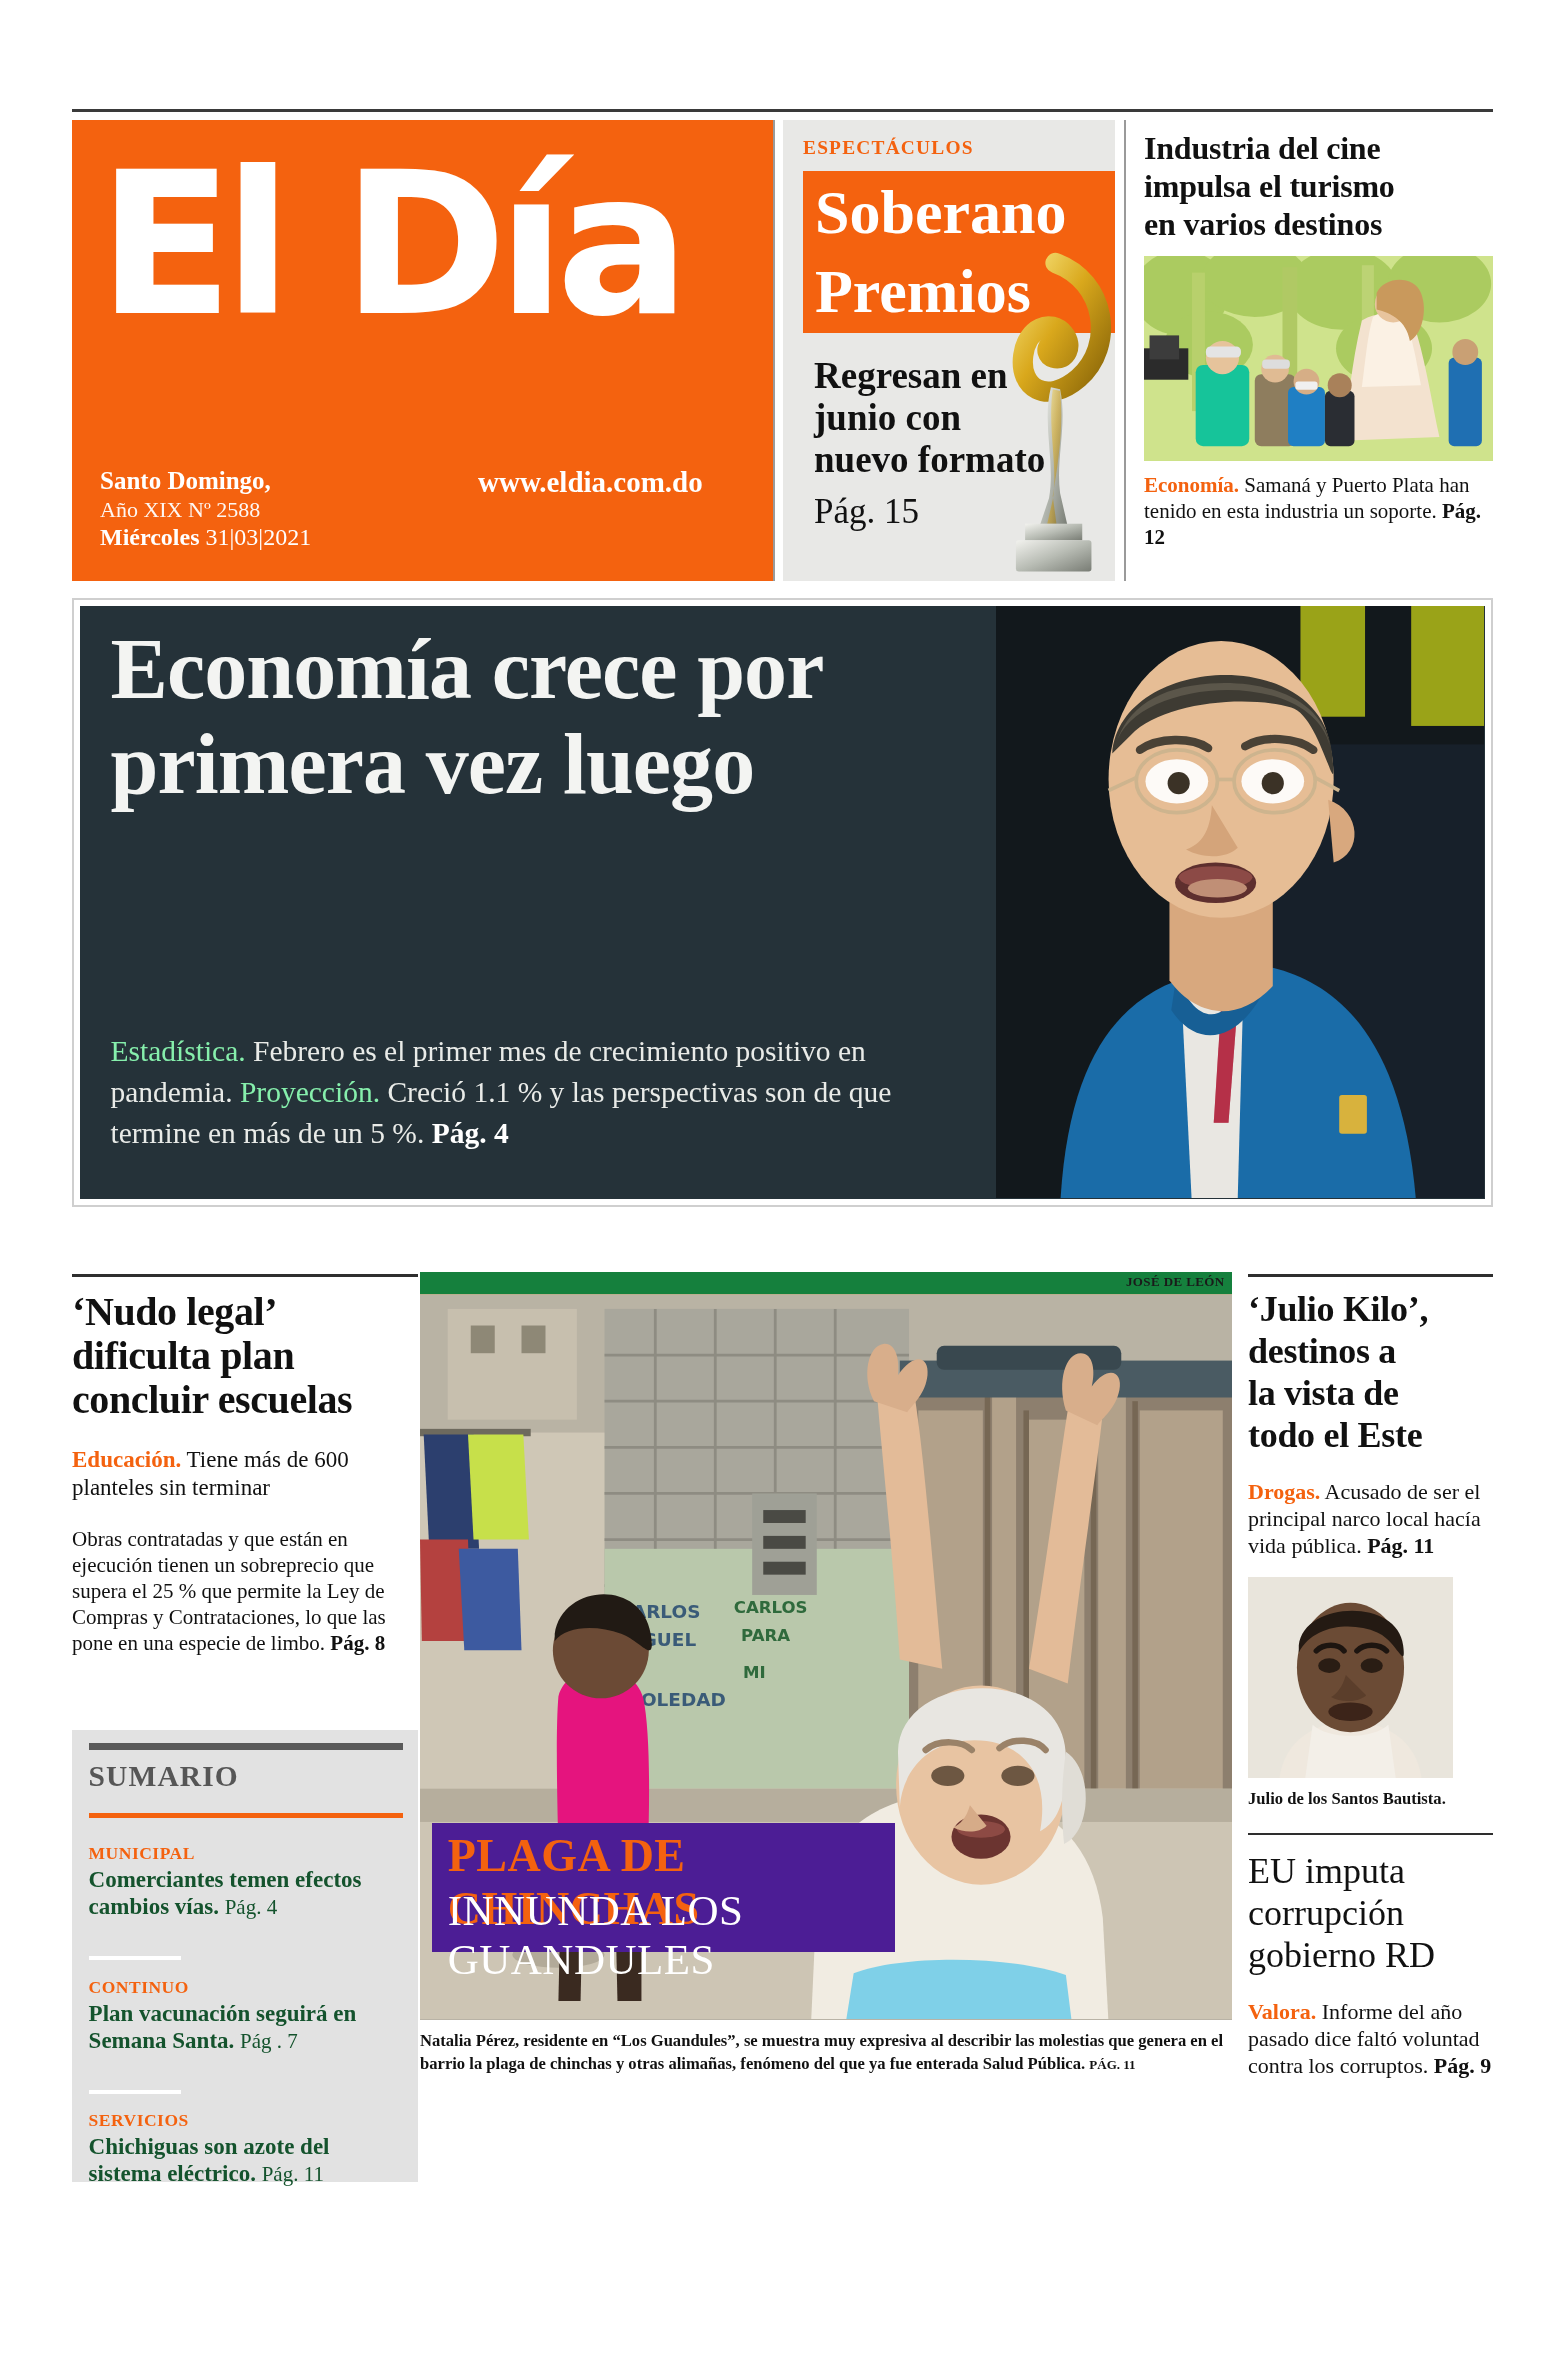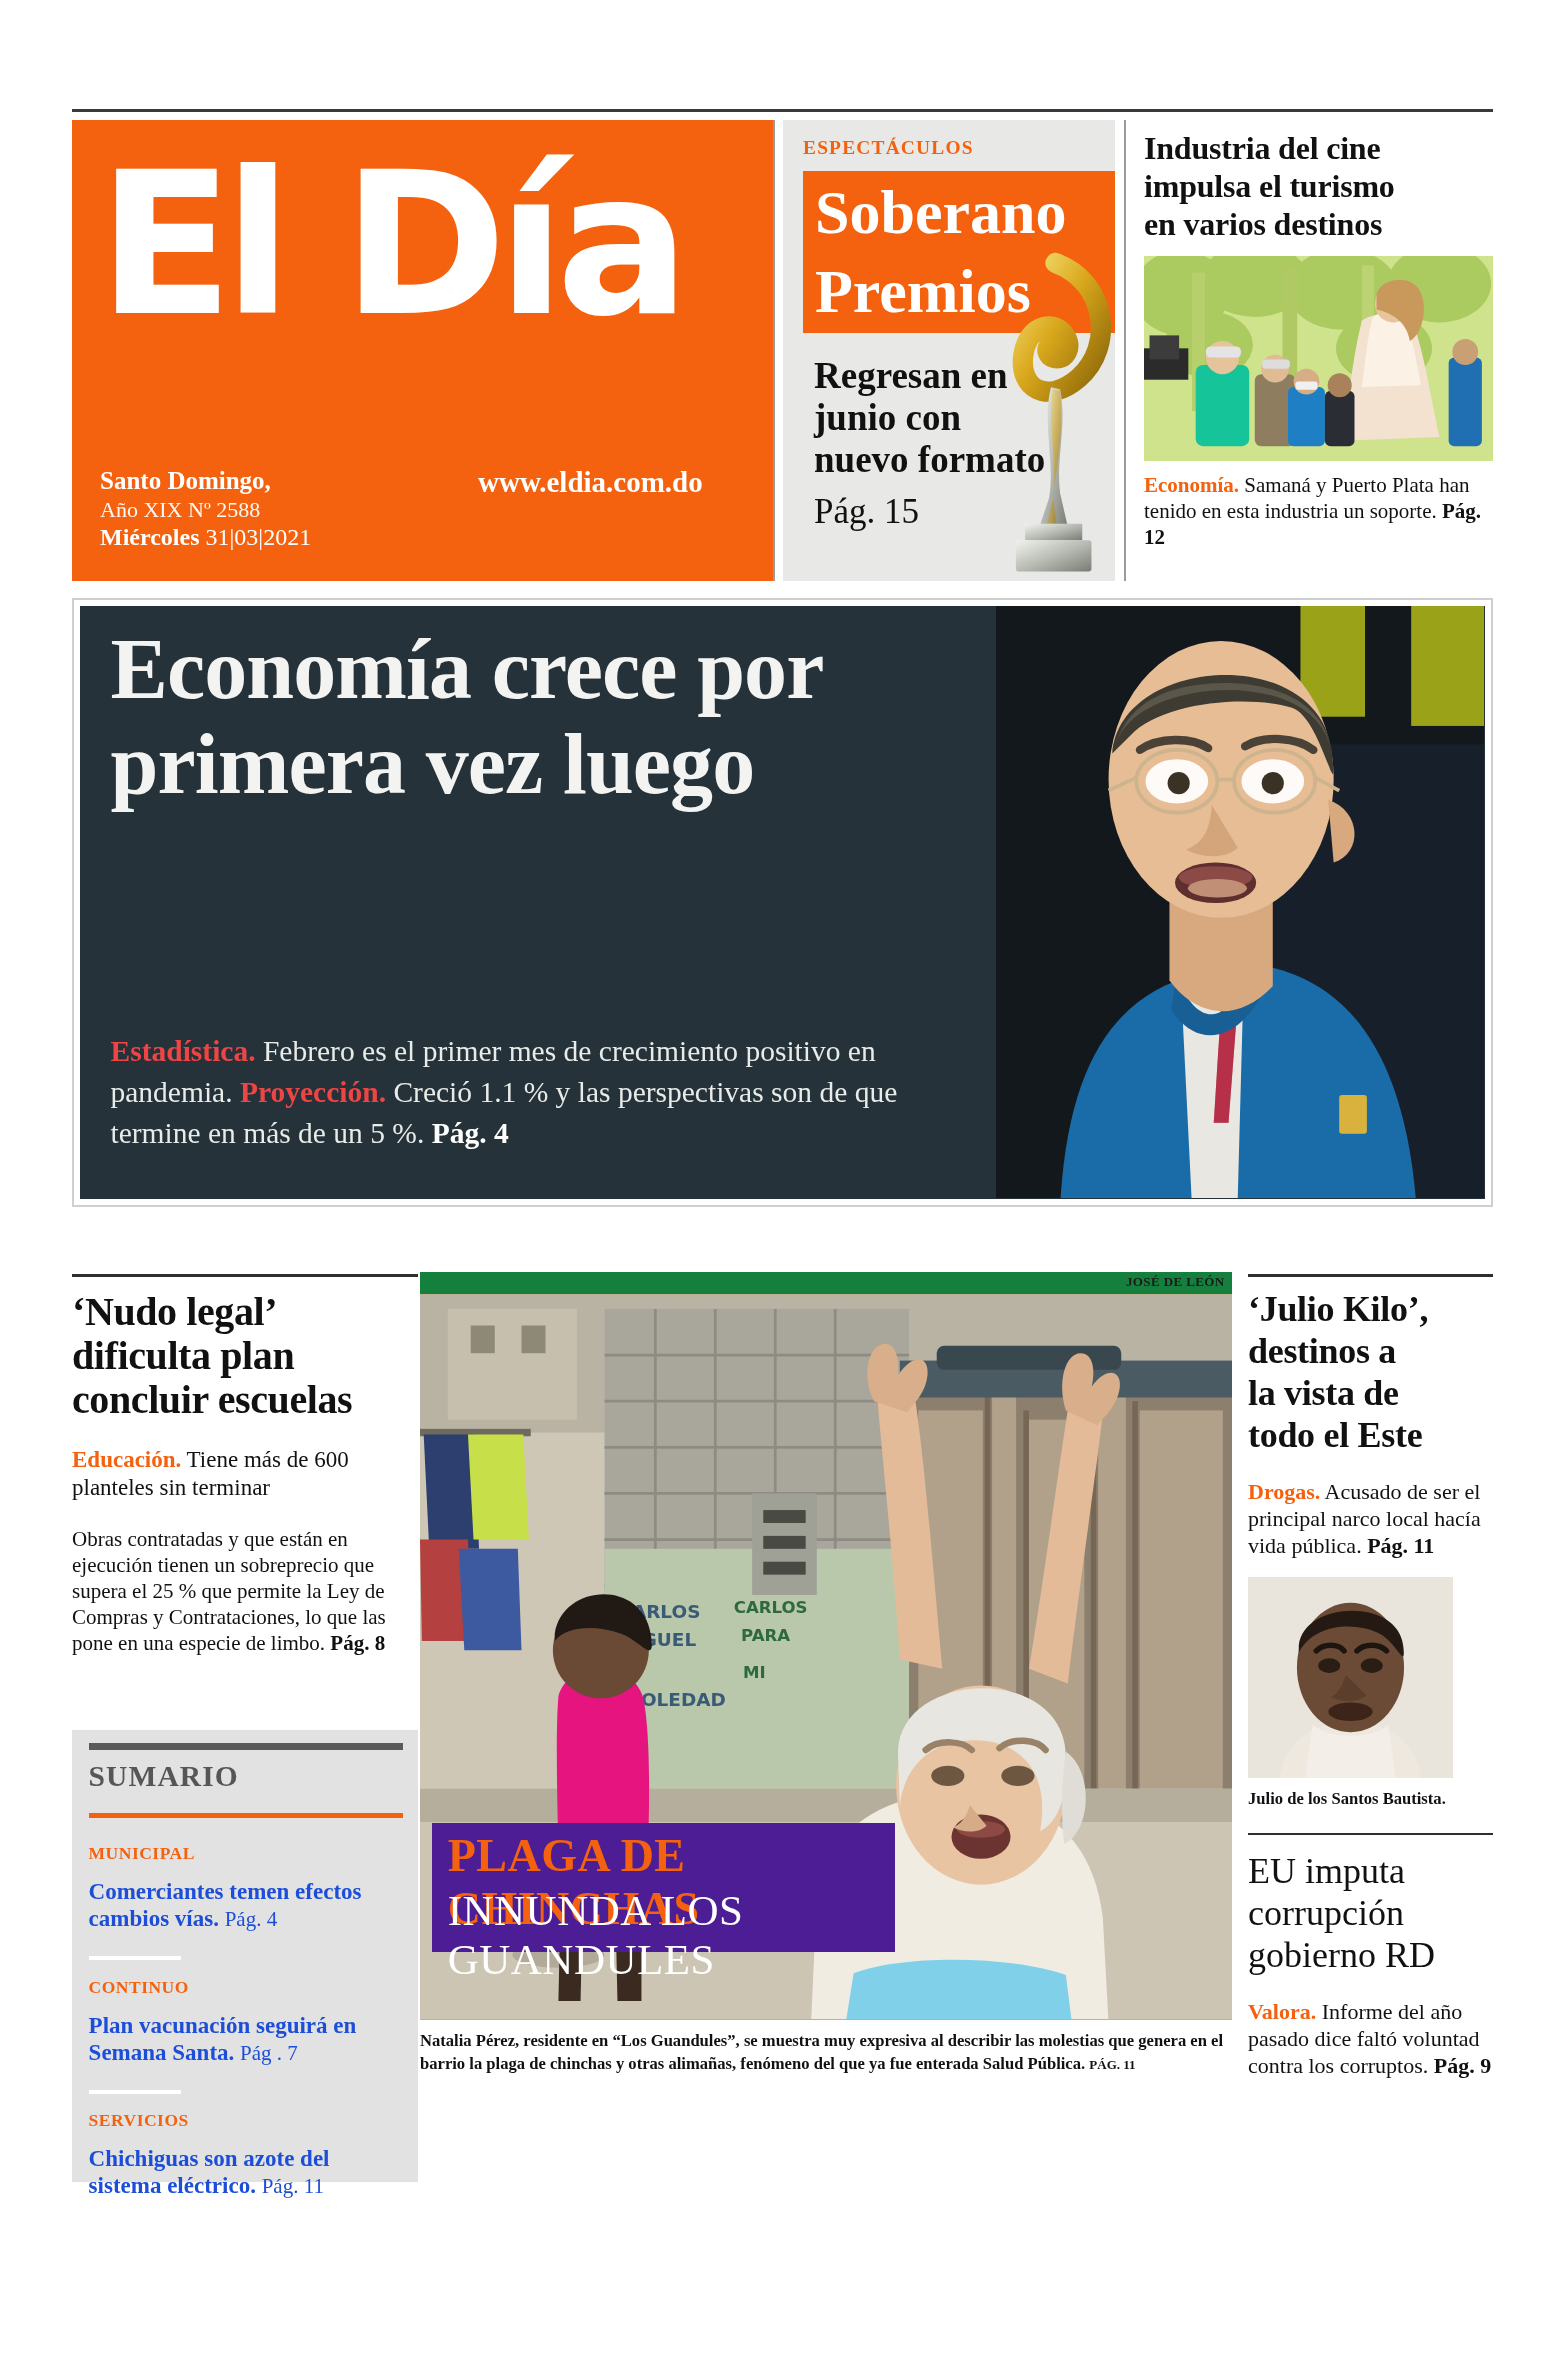--- a/index.html
+++ b/index.html
@@ -118,21 +118,21 @@
   .hero h1{
     position:absolute;left:31px;top:16.6px;margin:0;width:877px;
     color:#f3f4f2;font-weight:bold;font-size:86px;line-height:95px;
     font-family:"Liberation Serif",serif;letter-spacing:-0.9px;
   }
   .hero-sub{
     position:absolute;left:31px;top:425px;width:812px;
     color:#e9ebe8;font-size:29.5px;line-height:41px;
     font-family:"Liberation Serif",serif;
   }
-  .hero-sub .kick{color:#ef4444;font-weight:bold;}
+  .hero-sub .kick{color:#86efac;font-weight:normal;}
   .hero-sub .pg{font-weight:bold;color:#fff;}
   .hero-photo{
     position:absolute;right:0;top:0;width:489px;height:593px;overflow:hidden;
   }
 
   
   .colL{
     position:absolute;left:72px;top:1274px;width:346px;
   }
   .colL .rule{width:346px;height:2.8px;background:#2e2e2e;margin-bottom:13px;}
@@ -161,21 +161,21 @@
     position:absolute;left:16.6px;top:29.5px;font-size:29.5px;font-weight:bold;
     color:#565656;letter-spacing:1.1px;font-family:"Liberation Serif",serif;
   }
   .sumario .orange{position:absolute;left:16.6px;top:83px;width:314px;height:4.6px;background:#f4620f;}
   .sum-item{position:absolute;left:16.6px;width:305px;}
   .sum-item .kick{
     color:#f4620f;font-weight:bold;font-size:17.5px;letter-spacing:0.5px;
     font-family:"Liberation Serif",serif;
   }
   .sum-item .txt{
-    margin-top:14px;font-size:23px;line-height:27px;font-weight:bold;color:#1d4ed8;
+    margin-top:2px;font-size:23px;line-height:27px;font-weight:bold;color:#14532d;
     font-family:"Liberation Serif",serif;
   }
   .sum-item .txt .pg{font-weight:normal;font-size:21px;}
   .sum-sep{position:absolute;left:16.6px;width:92px;height:3.7px;background:#fff;}
 
   
   .centerphoto{
     position:absolute;left:420px;top:1272px;width:812px;height:748px;overflow:hidden;
     background:#b9b3a6;
   }

